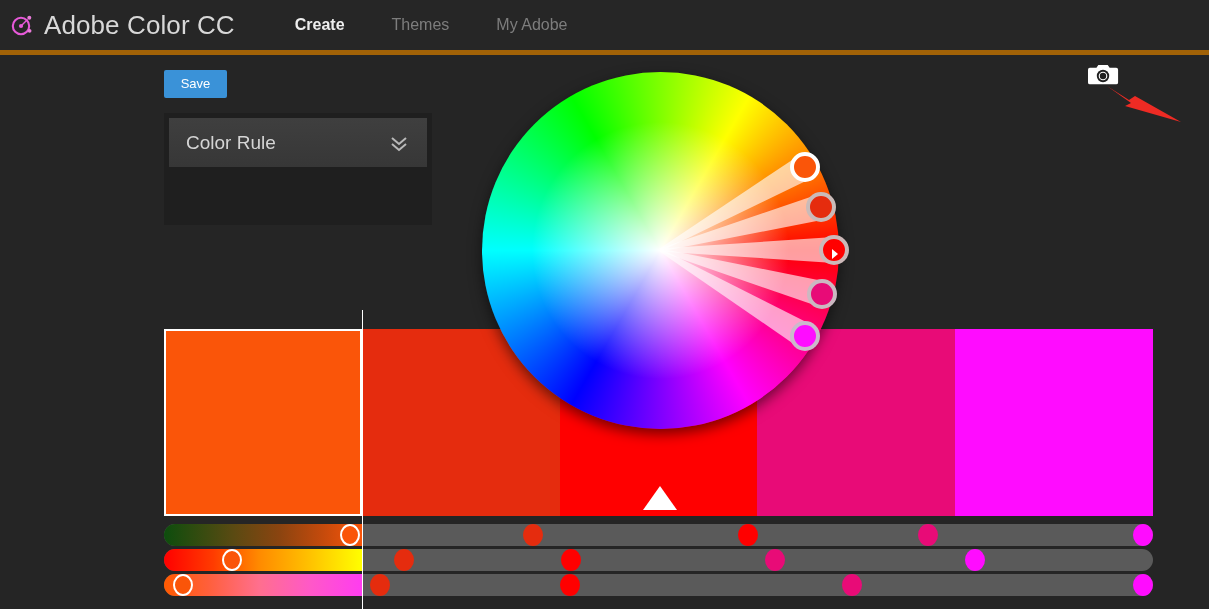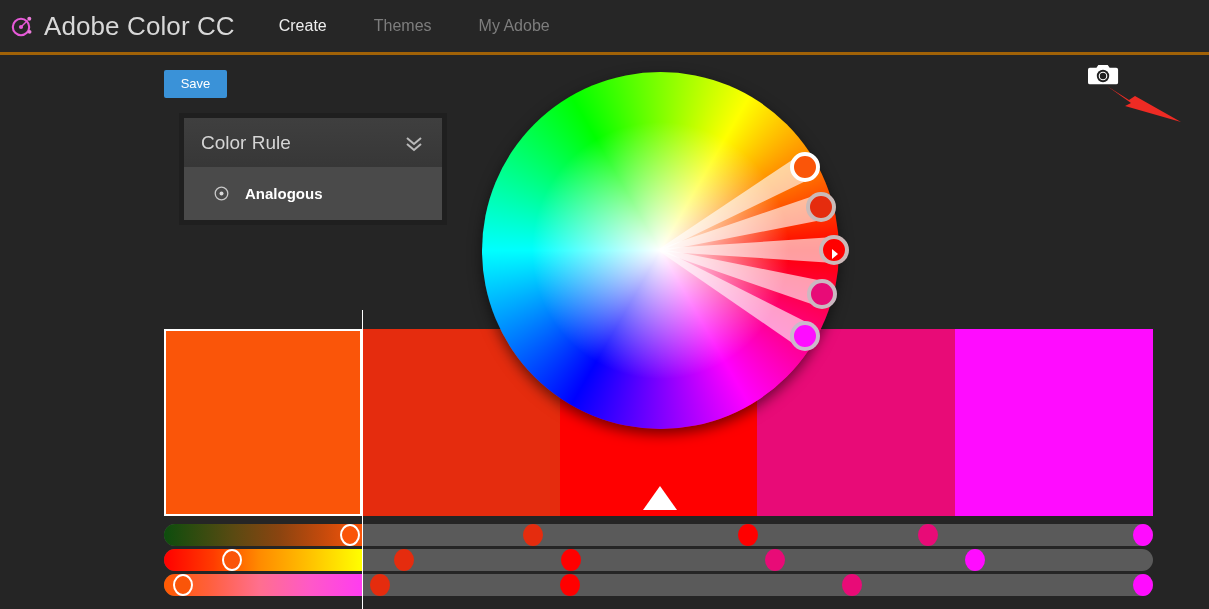--- a/index.html
+++ b/index.html
@@ -9,35 +9,35 @@
     width:1209px; height:609px;
     font-family:"Liberation Sans", sans-serif;
     overflow:hidden; position:relative;
     -webkit-font-smoothing:antialiased;
   }
 
   
   #topnav {
     position:absolute; left:0; top:0; width:1209px; height:55px;
     background:#262626;
-    border-bottom:3px solid #a16207;
+    border-bottom:5px solid #a16207;
     display:flex; align-items:center;
   }
   #brand { display:flex; align-items:center; margin-left:8px; }
   .logo-icon { width:30px; height:30px; flex:0 0 30px; }
   #brand-name {
     color:#d8d8d8; font-size:26px; font-weight:400;
     letter-spacing:.1px; margin-left:6px; white-space:nowrap;
   }
   #navlinks { display:flex; align-items:center; margin-left:44px; }
   .navlink {
     font-size:16px; padding:0 0; margin-right:47px;
     white-space:nowrap; cursor:pointer;
   }
-  .navlink.active { color:#eeeeee; font-weight:400; }
+  .navlink.active { color:#eeeeee; font-weight:700;margin-left:16px; }
   .navlink.inactive { color:#7d7d7d; font-weight:400; }
 
   
   #camera-btn {
     position:absolute; left:1087px; top:63px; width:32px; height:24px;
     cursor:pointer;
   }
   #camera-btn svg { display:block; }
   #arrow-annotation {
     position:absolute; left:1105px; top:82px;
@@ -48,21 +48,21 @@
   #save-btn {
     position:absolute; left:164px; top:70px; width:63px; height:28px;
     background:#3a92d8; color:#ffffff;
     font-size:13px; border:none; border-radius:2px;
     cursor:pointer; line-height:28px; text-align:center;
     font-family:"Liberation Sans", sans-serif;
   }
 
   
   #color-rule-panel {
-    position:absolute; left:179px; top:113px;
+    position:absolute; left:164px; top:113px;
     width:268px; height:112px;
     background:#1f1f1f; padding:5px;
   }
   #color-rule-header {
     height:49px; background:#3a3a3a;
     background:linear-gradient(180deg,#3f3f3f 0%,#373737 100%);
     display:flex; align-items:center; justify-content:space-between;
     padding:0 17px; cursor:pointer;
   }
   #color-rule-title { color:#d5d5d5; font-size:19px; font-weight:400; }
@@ -200,31 +200,20 @@
 
 <div id="color-rule-panel">
   <div id="color-rule-header">
     <span id="color-rule-title">Color Rule</span>
     <span id="chevron-down-icon">
       <svg viewBox="0 0 22 22" width="22" height="22">
         <polyline points="4,6 11,12 18,6" fill="none" stroke="#b9b9b9" stroke-width="2"></polyline>
         <polyline points="4,12 11,18 18,12" fill="none" stroke="#b9b9b9" stroke-width="2"></polyline>
       </svg>
     </span>
-  </div>
-  <div id="color-rule-list">
-    <div id="rule-analogous">
-      <span id="radio-selected-icon">
-        <svg viewBox="0 0 15 15" width="15" height="15">
-          <circle cx="7.5" cy="7.5" r="6.3" fill="none" stroke="#c8c8c8" stroke-width="1.3"></circle>
-          <circle cx="7.5" cy="7.5" r="2.0" fill="#d9d9d9"></circle>
-        </svg>
-      </span>
-      <span id="rule-analogous-label">Analogous</span>
-    </div>
   </div>
 </div>
 
 <div id="swatches">
     <div class="swatch selected" style="width: 198px; background: rgb(250, 85, 9);"></div>
     <div class="swatch" style="width: 198px; background: rgb(229, 44, 14);"></div>
     <div class="swatch" style="width: 197px; background: rgb(255, 0, 0);"></div>
     <div class="swatch" style="width: 198px; background: rgb(232, 11, 119);"></div>
     <div class="swatch" style="width: 198px; background: rgb(255, 12, 255);"></div>
   </div>

